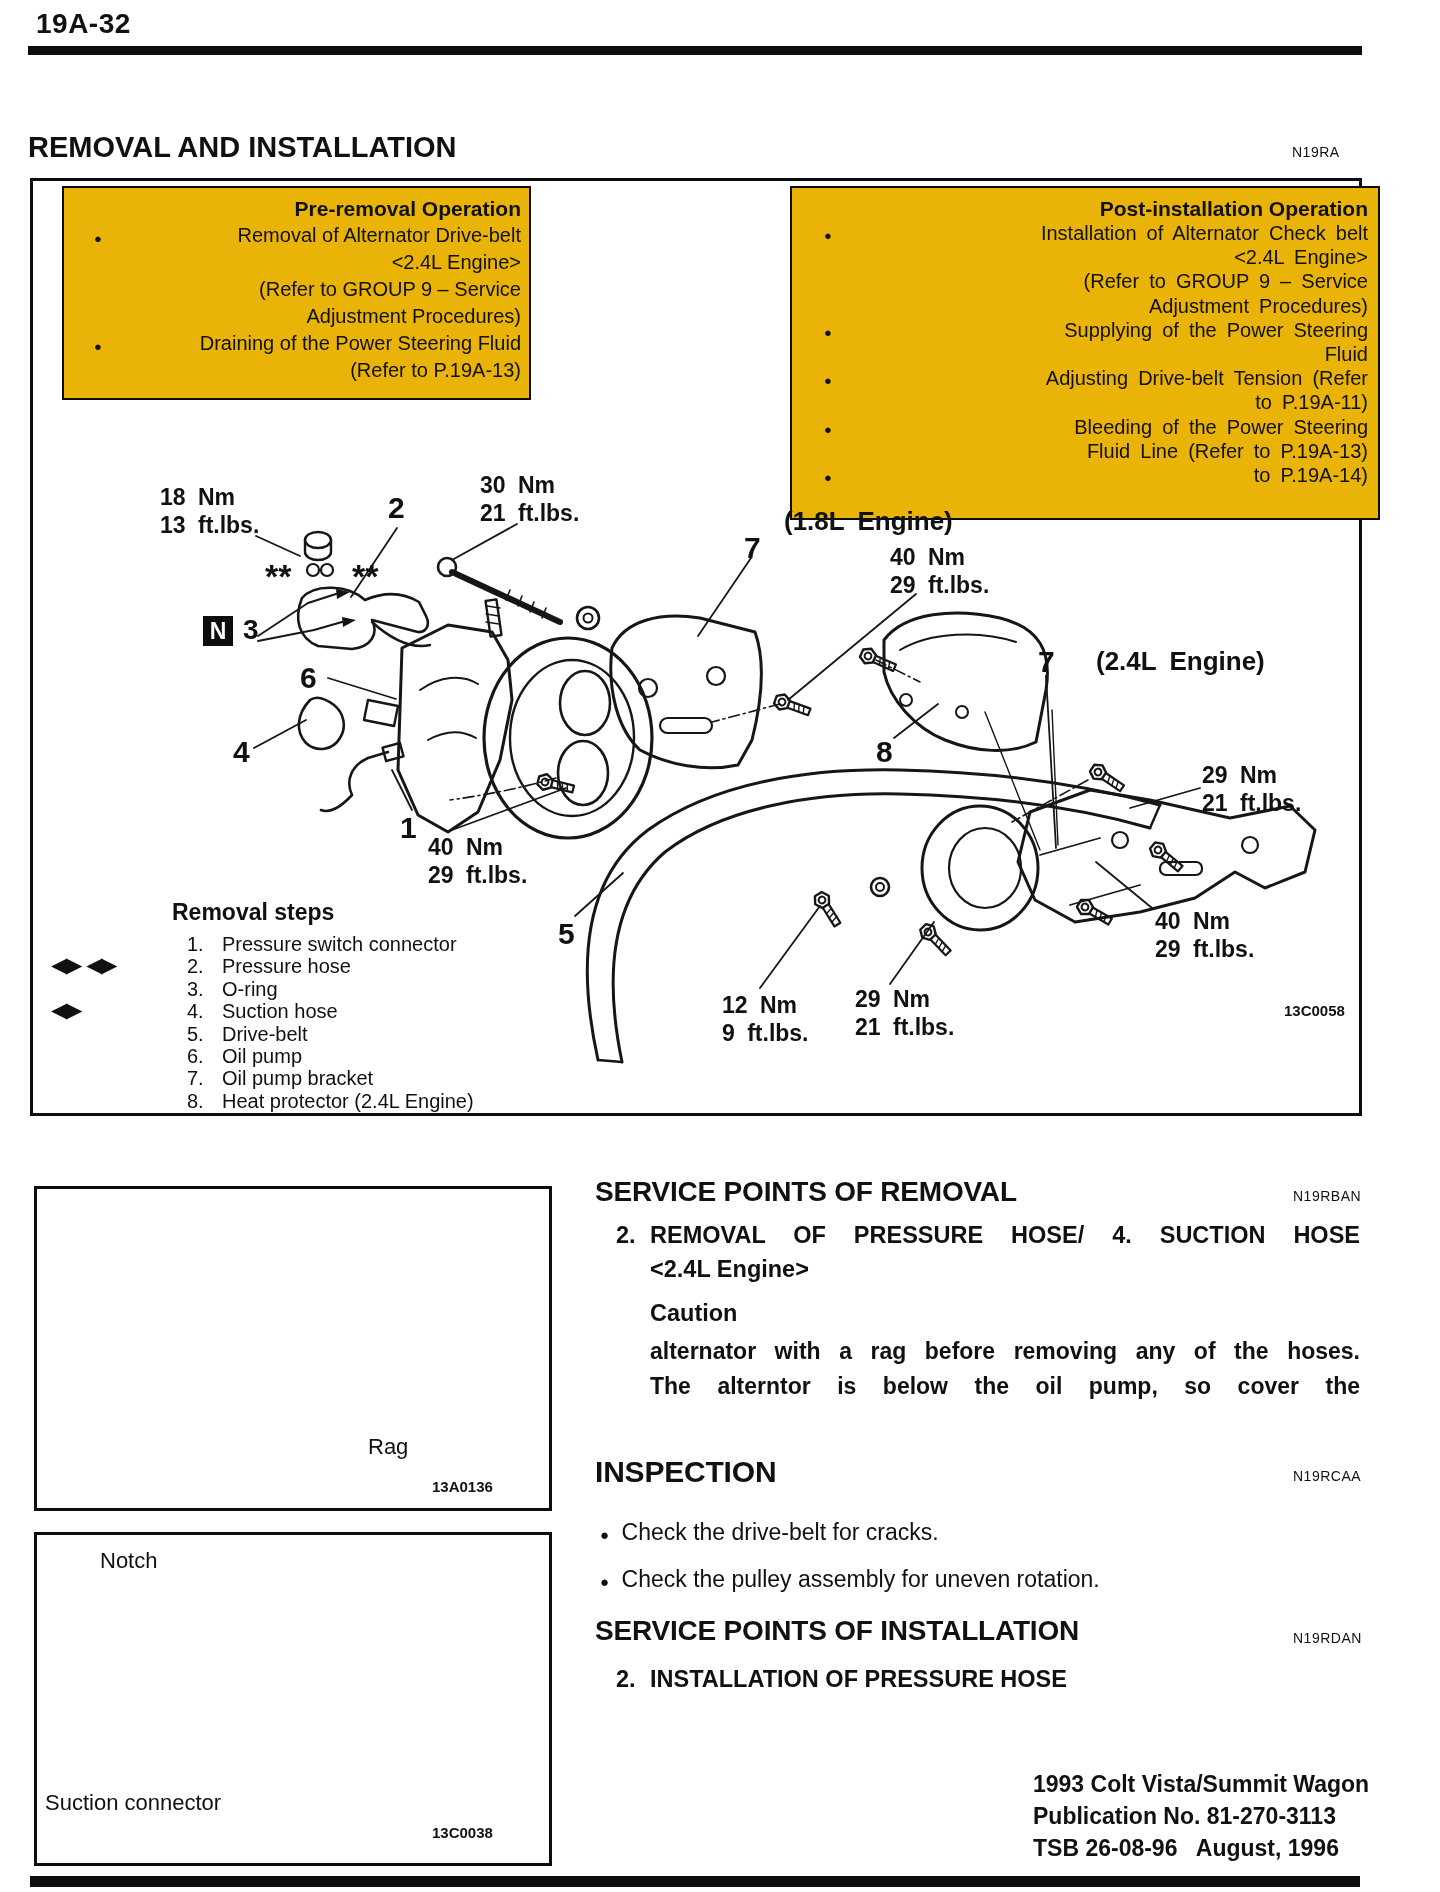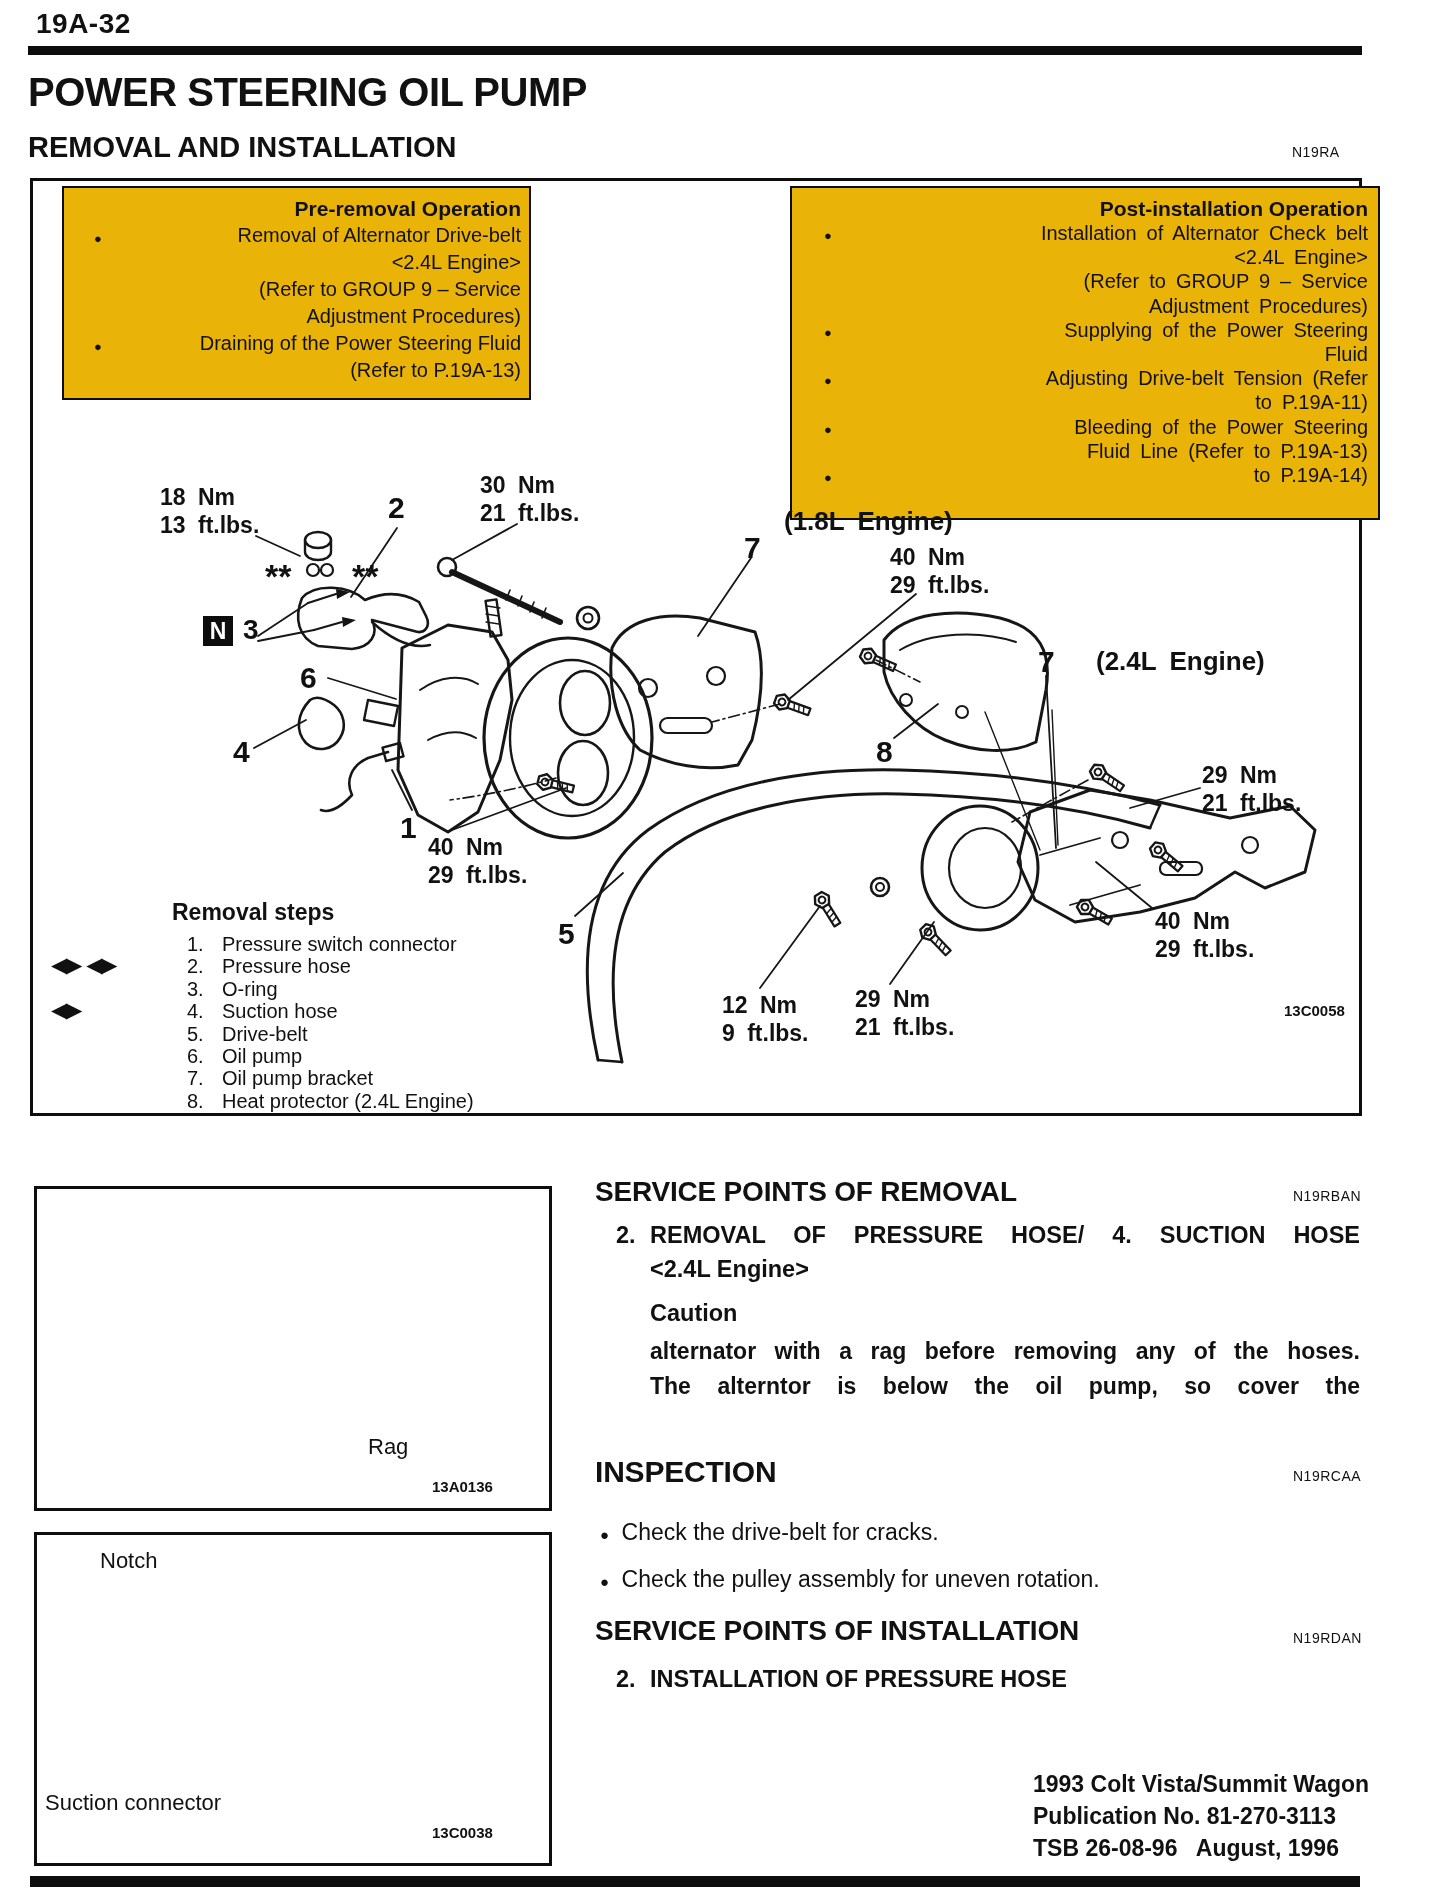--- a/index.html
+++ b/index.html
@@ -52,21 +52,20 @@
   svg{position:absolute;left:0;top:0;}
   .ink{stroke:#161616;fill:none;stroke-linecap:round;stroke-linejoin:round;}
 </style>
 </head>
 <body>
 
 <div id="page">
 
   <div class="abs pagenum">19A-32</div>
   <div class="abs hrule"></div>
-  <div class="abs bigtitle">POWER STEERING OIL PUMP</div>
   <div class="abs secheads">REMOVAL AND INSTALLATION</div>
   <div class="abs code" style="left:1292px;top:144px;">N19RA</div>
 
   <div class="abs figbox"></div>
 
   <div class="abs opbox" id="pre-box">
     <div class="op-title">Pre-removal Operation</div>
     <div>
         <div class="op-item">
           <span class="op-bullet">●</span>

